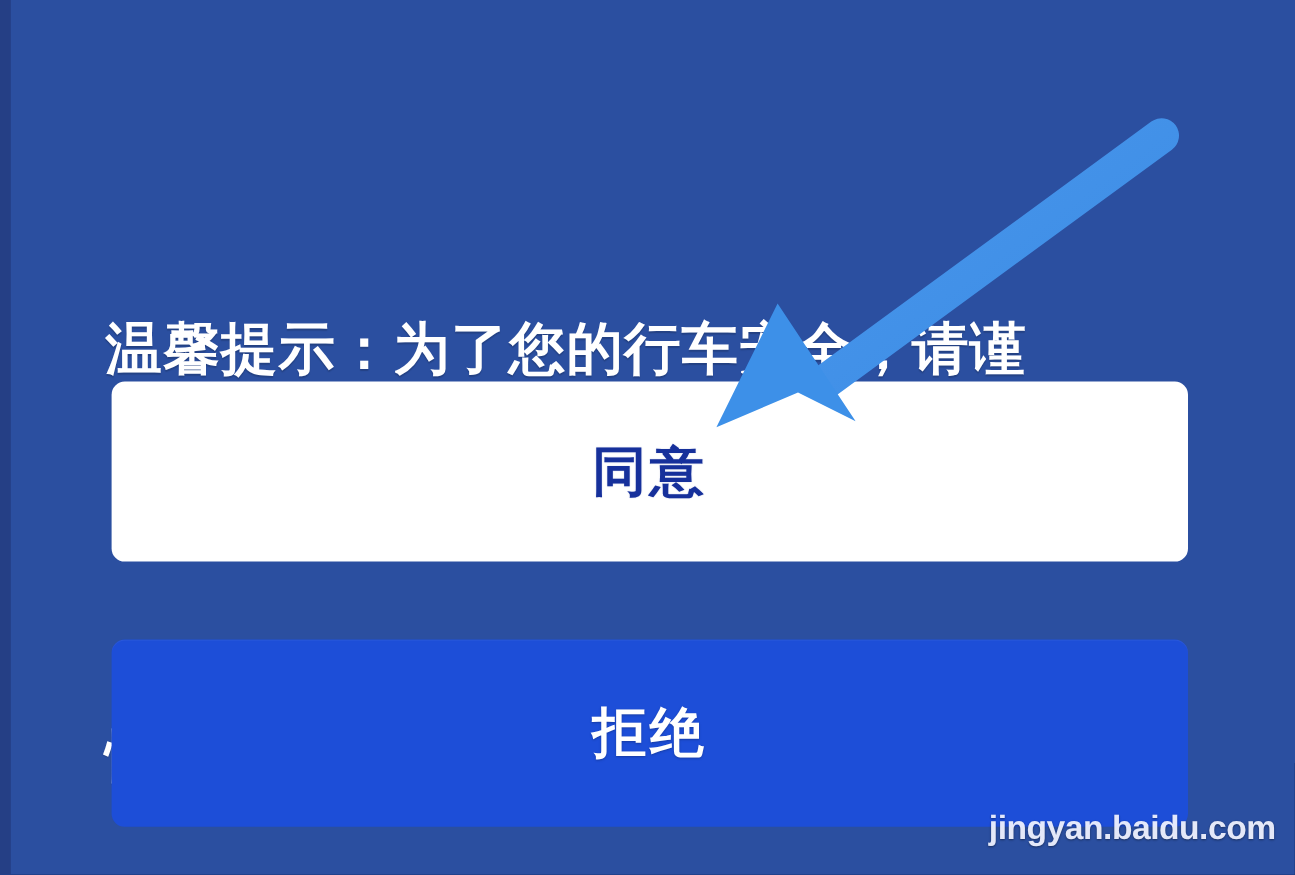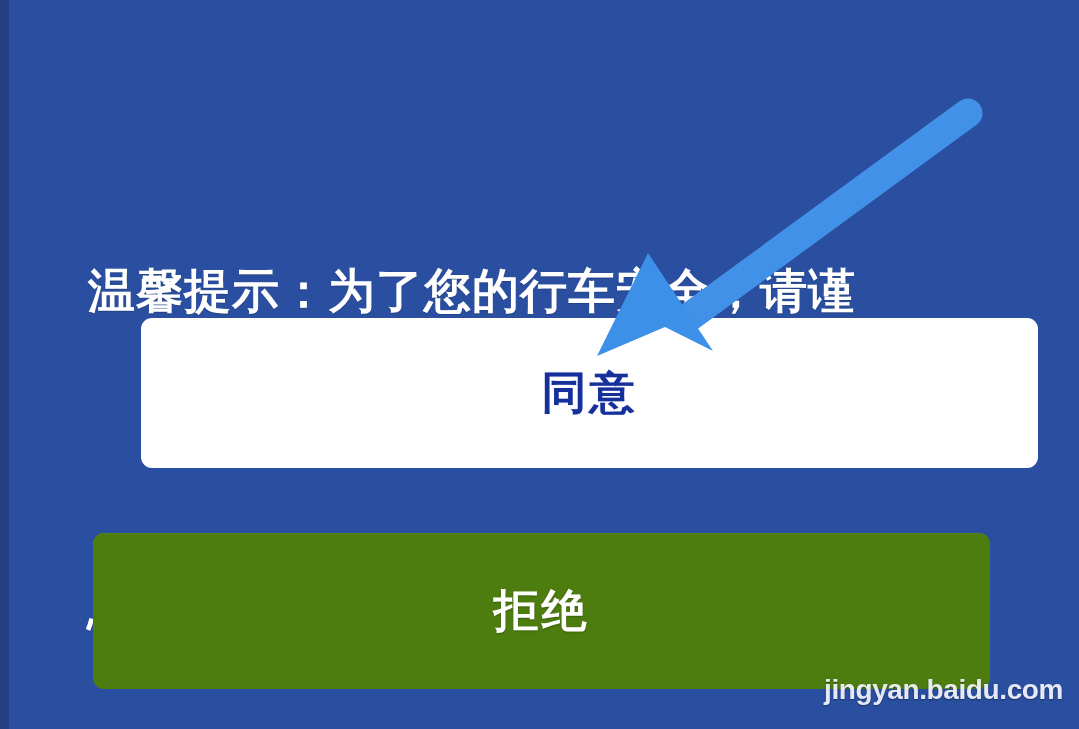--- a/index.html
+++ b/index.html
@@ -68,30 +68,29 @@
     cursor: pointer;
     user-select: none;
   }
 
   #agree-button {
     top: 318px;
     height: 150px;
     background: #ffffff;
     border-radius: 11px;
     color: #16309b;
-    margin-left: 48px;
   }
   #agree-button .btn-label {
     text-shadow: 0 0 1px rgba(22,48,155,0.35);
   }
 
   #refuse-button {
     top: 533px;
     height: 156px;
-    background: #4d7c0f;
+    background: #1d4ed8;
     border-radius: 11px;
     color: #ffffff;
     box-shadow: inset 0 1px 0 rgba(255,255,255,0.05);
   }
   #refuse-button .btn-label {
     text-shadow: 0 1px 2px rgba(0,0,0,0.25);
   }
 
   
   #annotation-arrow {

